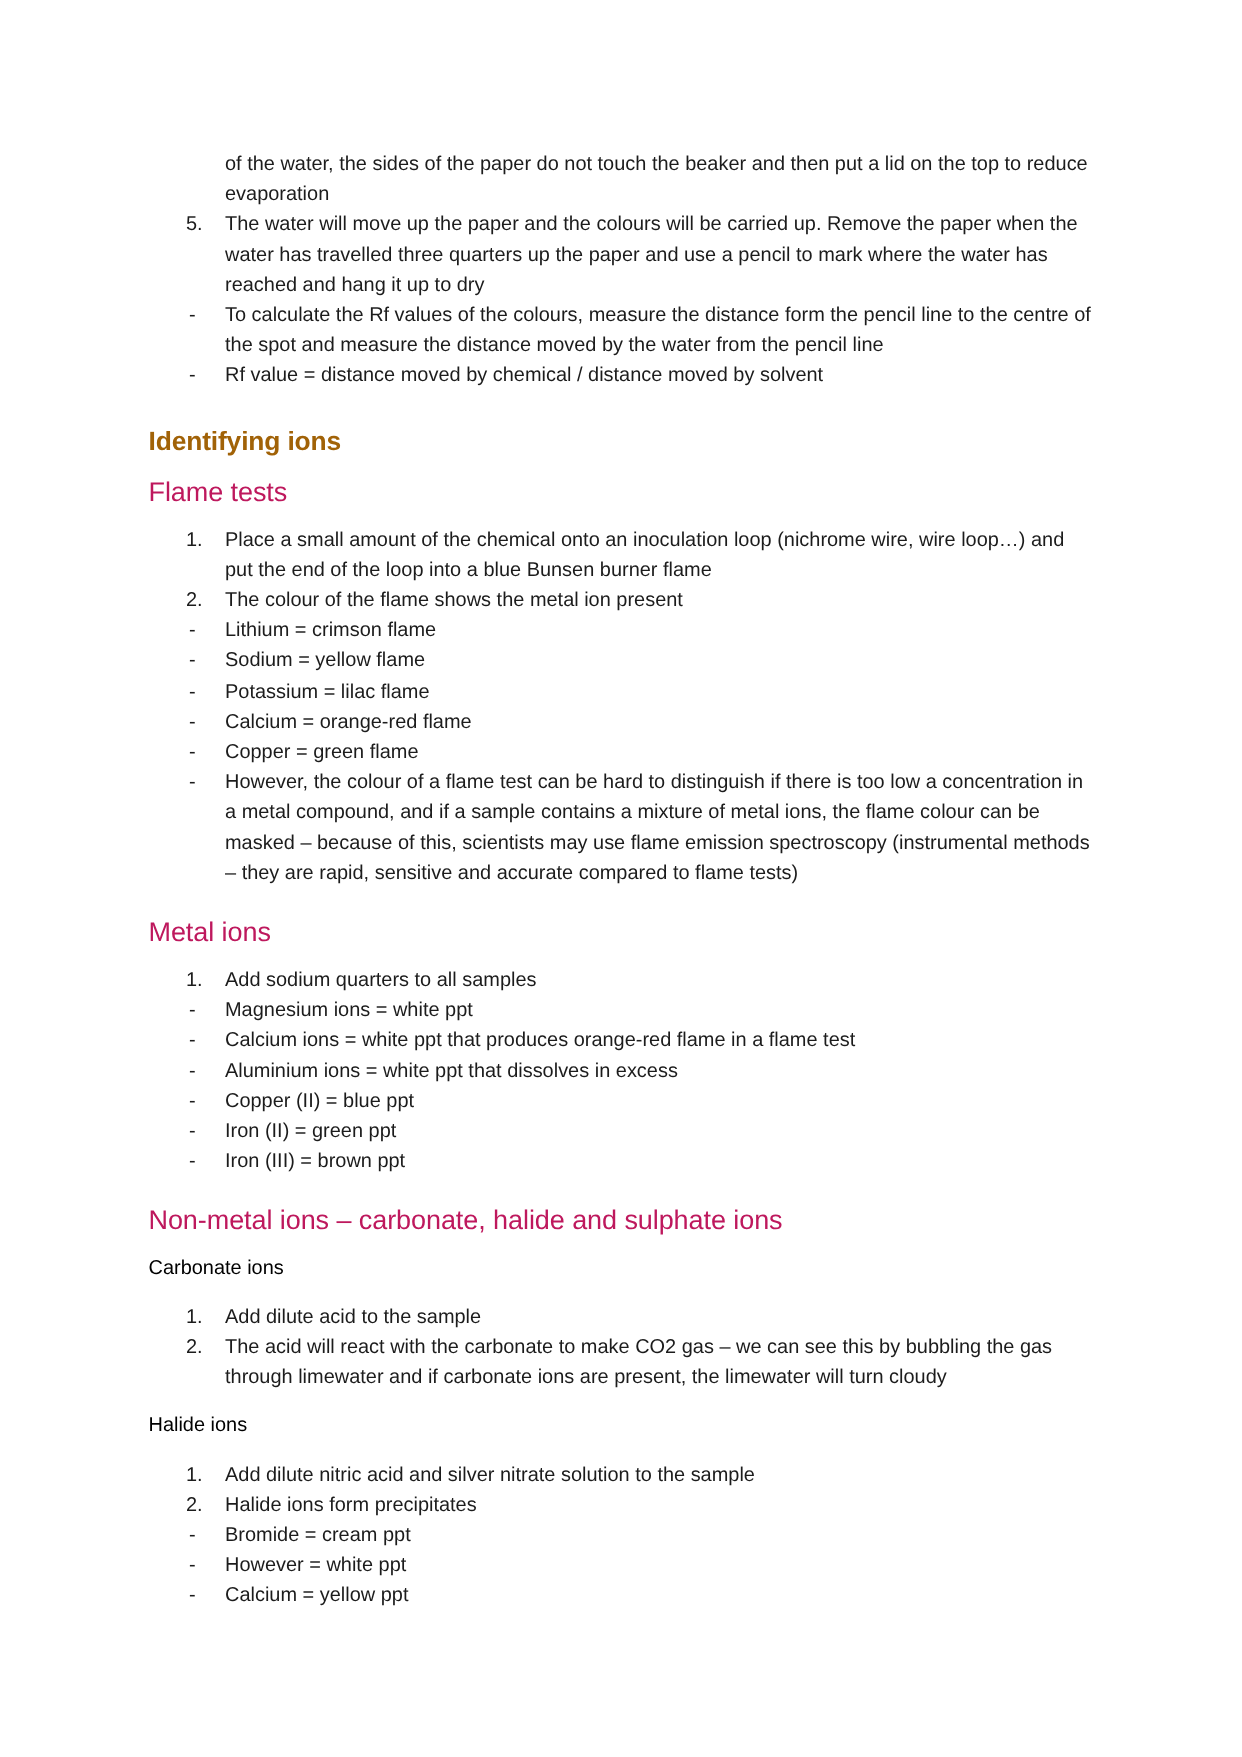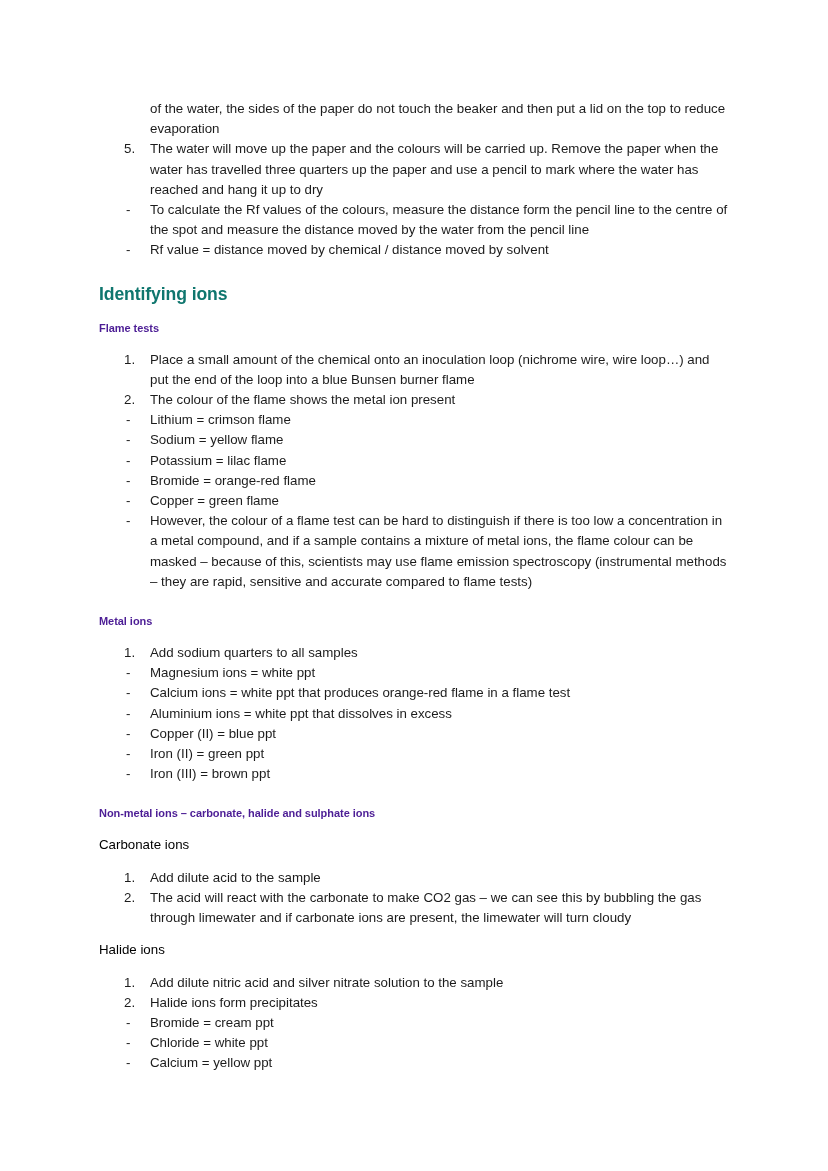--- a/index.html
+++ b/index.html
@@ -32,29 +32,29 @@
     line-height: 20.2px;
     margin: 0;
     color: #000000;
   }
 
   h1.doc-h1 {
     font-size: 17.6px;
     line-height: 23px;
     font-weight: bold;
     margin: 0;
-    color: #0f766e;
+    color: #a16207;
     letter-spacing: -0.1px;
   }
   h2.doc-h2 {
-    font-size: 11px;
+    font-size: 18px;
     line-height: 19px;
-    font-weight: bold;
-    margin: 0;
-    color: #4c1d95;
+    font-weight: normal;
+    margin: 0;
+    color: #be185d;
     letter-spacing: -0.05px;
   }
 
   
   .sp-h1      { height: 22px; }
   .sp-after-h1{ height: 13px; }
   .sp-h2      { height: 20px; }
   .sp-after-h2{ height: 12px; }
   .sp-label   { height: 12px; }
   .sp-after-label { height: 12px; }
@@ -138,21 +138,21 @@
         <li>
           <span class="marker dash">-</span>
           <span class="li-text">Sodium = yellow flame</span>
         </li>
         <li>
           <span class="marker dash">-</span>
           <span class="li-text">Potassium = lilac flame</span>
         </li>
         <li>
           <span class="marker dash">-</span>
-          <span class="li-text">Bromide = orange-red flame</span>
+          <span class="li-text">Calcium = orange-red flame</span>
         </li>
         <li>
           <span class="marker dash">-</span>
           <span class="li-text">Copper = green flame</span>
         </li>
         <li>
           <span class="marker dash">-</span>
           <span class="li-text">However, the colour of a flame test can be hard to distinguish if there is too low a concentration in a metal compound, and if a sample contains a mixture of metal ions, the flame colour can be masked – because of this, scientists may use flame emission spectroscopy (instrumental methods – they are rapid, sensitive and accurate compared to flame tests)</span>
         </li>
       </ul>
@@ -221,21 +221,21 @@
         <li>
           <span class="marker">2.</span>
           <span class="li-text">Halide ions form precipitates</span>
         </li>
         <li>
           <span class="marker dash">-</span>
           <span class="li-text">Bromide = cream ppt</span>
         </li>
         <li>
           <span class="marker dash">-</span>
-          <span class="li-text">Chloride = white ppt</span>
+          <span class="li-text">However = white ppt</span>
         </li>
         <li>
           <span class="marker dash">-</span>
           <span class="li-text">Calcium = yellow ppt</span>
         </li>
       </ul>
 
   </div>
 </div>
 

